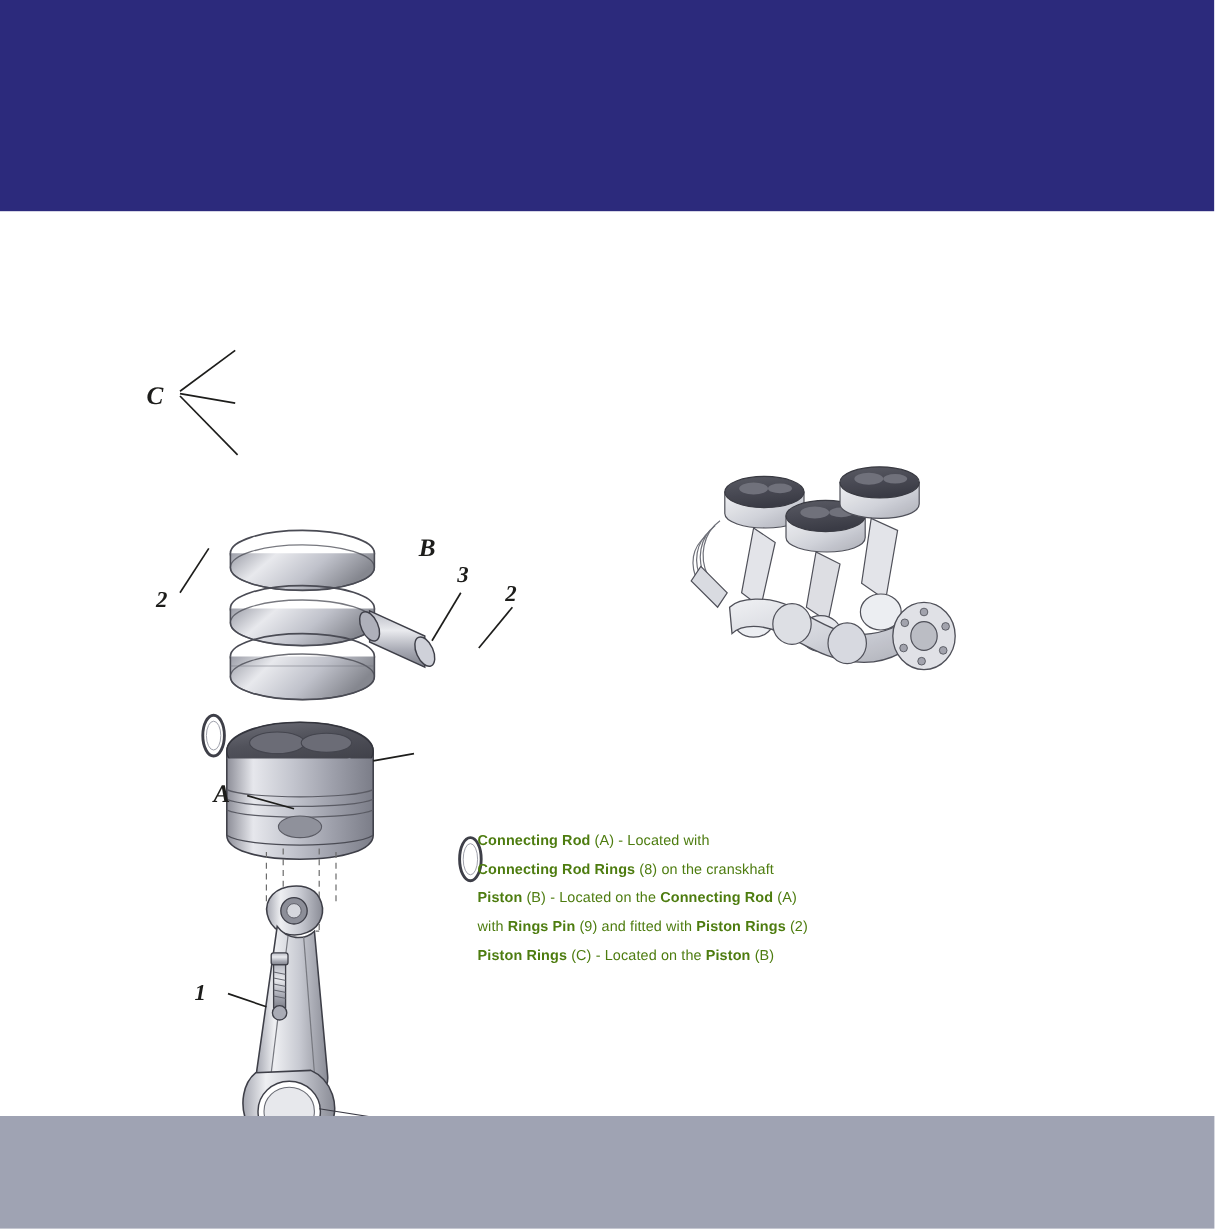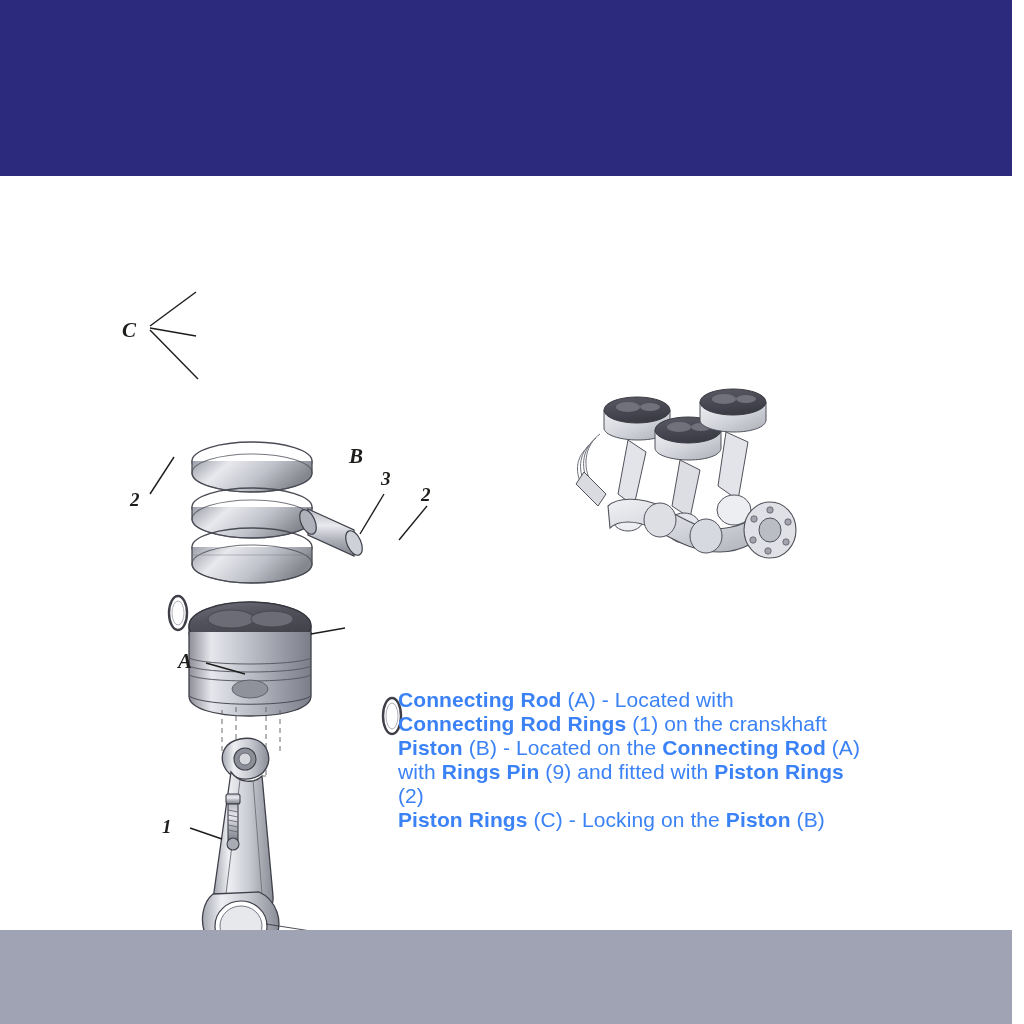--- a/index.html
+++ b/index.html
@@ -43,23 +43,23 @@
     height: 1024px;
     background: #ffffff;
   }
 
   
   .caption {
     position: absolute;
     left: 398px;
     top: 688px;
     width: 470px;
-    font-size: 21px;
+    font-size: 12px;
     line-height: 24px;
-    color: #3b82f6;
+    color: #4d7c0f;
     letter-spacing: 0.1px;
   }
   .caption .b {
     font-weight: bold;
   }
 
   
   .art {
     position: absolute;
     left: 0;
@@ -319,27 +319,27 @@
         <path d="M584 296 L606 318 L598 330 L576 308 Z" fill="#d8dae1" stroke="#4a4b54" stroke-width="1"></path>
       </g>
     </svg>
   </div>
 
   <div class="caption">
     <div>
       <span class="b">Connecting Rod</span><span> (A) - Located with</span>
     </div>
     <div>
-      <span class="b">Connecting Rod Rings</span><span> (1) on the cranskhaft</span>
+      <span class="b">Connecting Rod Rings</span><span> (8) on the cranskhaft</span>
     </div>
     <div>
       <span class="b">Piston</span><span> (B) - Located on the </span><span class="b">Connecting Rod</span><span> (A)</span>
     </div>
     <div>
       <span>with </span><span class="b">Rings Pin</span><span> (9) and fitted with </span><span class="b">Piston Rings</span><span> (2)</span>
     </div>
     <div>
-      <span class="b">Piston Rings</span><span> (C) - Locking on the </span><span class="b">Piston</span><span> (B)</span>
+      <span class="b">Piston Rings</span><span> (C) - Located on the </span><span class="b">Piston</span><span> (B)</span>
     </div>
   </div>
 
   <div class="footer-band"></div>
 </div>
 
 </body></html>

